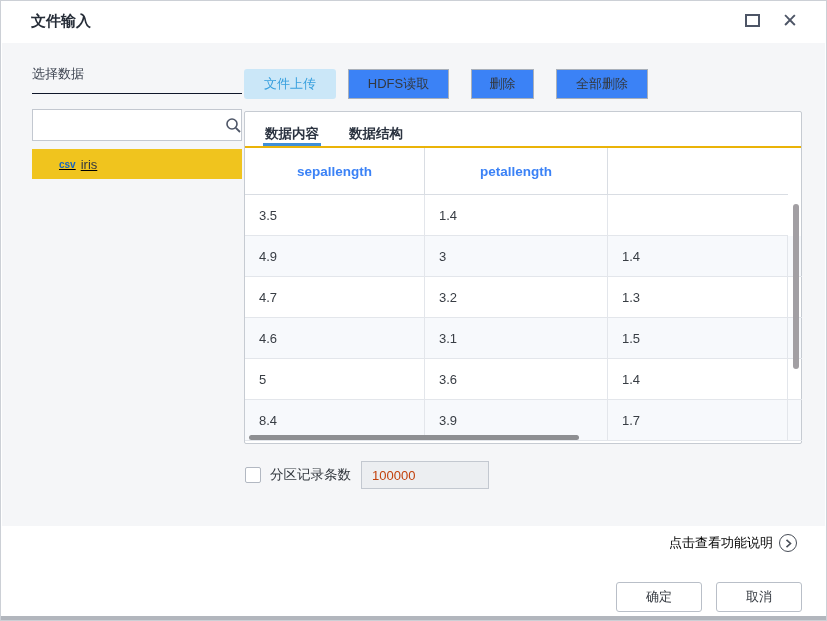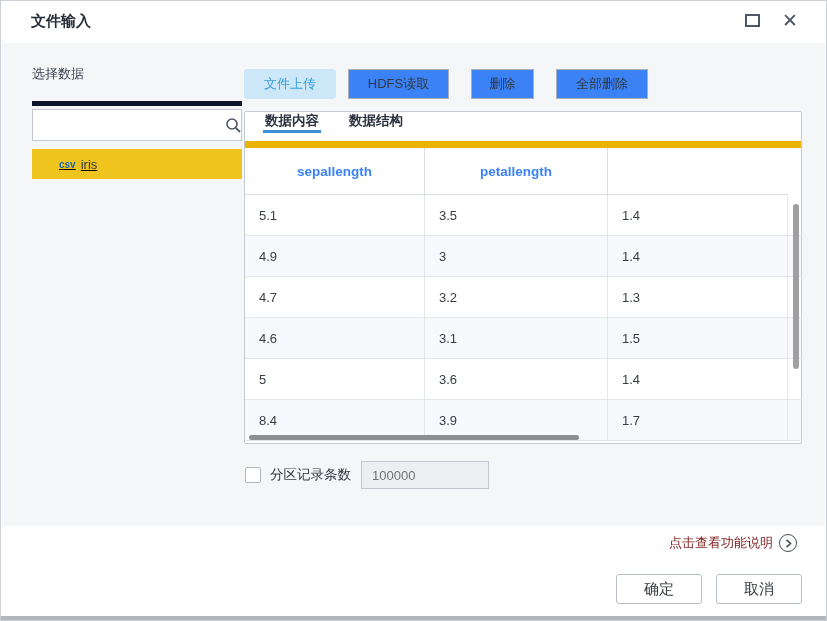--- a/index.html
+++ b/index.html
@@ -17,22 +17,22 @@
   .titlebar { position: absolute; left: 0; top: 0; width: 100%; height: 42px; background: #fff; }
   .title { position: absolute; left: 30px; top: 11px; font-size: 15px; font-weight: bold; color: #262d38; }
   .win-controls { position: absolute; right: 28px; top: 10px; display: flex; align-items: center; gap: 22px; }
   .btn-max { width: 15px; height: 13px; border: 2px solid #4d5566; background: transparent; cursor: pointer; }
   .btn-close { font-size: 19px; line-height: 19px; color: #4d5566; cursor: pointer; font-weight: normal; }
 
   
   .body-area { position: absolute; left: 1px; right: 1px; top: 42px; height: 483px; background: #f5f6f8; }
 
   
-  .sidebar-label { position: absolute; left: 30px; top: 22px; width: 210px; padding-bottom: 18px;
-                   border-bottom: 5px solid #0f172a; font-size: 13px; color: #3c4350; }
+  .sidebar-label { position: absolute; left: 30px; top: 22px; width: 210px; padding-bottom: 10px;
+                   border-bottom: 1px solid #0f172a; font-size: 13px; color: #3c4350; }
   .search-box { position: absolute; left: 30px; top: 66px; width: 210px; height: 32px;
                 background: #fff; border: 1px solid #c3c8d0; display: flex; align-items: center; }
   .search-input { flex: 1; border: none; outline: none; height: 100%; padding: 0 8px; font-size: 13px; background: transparent; }
   .search-icon { width: 30px; display: flex; justify-content: center; align-items: center; cursor: pointer; }
   .dataset-item { position: absolute; left: 30px; top: 106px; width: 210px; height: 30px;
                   background: #f0c41e; display: flex; align-items: center; padding-left: 27px; cursor: pointer; text-decoration: underline; }
   .dataset-prefix { font-size: 10px; font-weight: bold; color: #1565c0; margin-right: 5px; }
   .dataset-name { font-size: 13px; color: #33383f; }
 
   
@@ -40,21 +40,21 @@
   .tb-btn { height: 30px; font-size: 13px; display: flex; align-items: center; justify-content: center; cursor: pointer; }
   .tb-active { width: 92px; background: #cbe7f8; color: #38a0de; border: none; border-radius: 3px; }
   .tb-plain { background: #3b82f6; color: #33383f; border: 1px solid #a9b0ba; }
   .tb-hdfs { width: 101px; margin-left: 12px; }
   .tb-del { width: 63px; margin-left: 22px; }
   .tb-delall { width: 92px; margin-left: 22px; }
 
   
   .panel { position: absolute; left: 242px; top: 68px; width: 558px; height: 333px;
            background: #fff; border: 1px solid #c6cbd2; border-radius: 2px; }
-  .tabbar { height: 36px; border-bottom: 7px solid #eab308; display: flex; align-items: flex-start; padding-left: 18px; }
+  .tabbar { height: 36px; border-bottom: 2px solid #eab308; display: flex; align-items: flex-end; padding-left: 18px; }
   .tab { font-size: 13.5px; font-weight: bold; color: #2b3340; display: flex; align-items: center;
          padding: 0 2px; cursor: pointer; border-bottom: 3px solid transparent; }
   .tab + .tab { margin-left: 26px; }
   .tab.active { border-bottom-color: #3f8fd8; }
 
   .grid-header { display: grid; grid-template-columns: 180px 183px 180px 1fr; height: 47px; }
   .gh-cell { display: flex; align-items: center; justify-content: center; font-size: 13.5px; font-weight: bold;
              color: #3b82f6; border-right: 1px solid #d9dde3; border-bottom: 1px solid #d9dde3; }
   .gh-cell:last-child { border-right: none; }
 
@@ -68,30 +68,30 @@
              background: #8e8f92; border-radius: 3px; cursor: pointer; }
   .vscroll { position: absolute; right: 2px; top: 92px; width: 6px; height: 165px;
              background: #a29fa3; border-radius: 3px; cursor: pointer; }
 
   
   .partition { position: absolute; left: 243px; top: 418px; display: flex; align-items: center; }
   .checkbox { width: 16px; height: 16px; background: #fff; border: 1px solid #b2b8c2; border-radius: 2px;
               margin-right: 9px; cursor: pointer; }
   .partition-label { font-size: 13.5px; color: #33383f; margin-right: 10px; }
   .partition-input { width: 128px; height: 28px; background: #eceef1; border: 1px solid #c3c8d0;
-                     font-size: 13px; color: #737373; padding: 0 10px; outline: none; }
+                     font-size: 13px; color: #c2410c; padding: 0 10px; outline: none; }
 
   
   .footer { position: absolute; left: 1px; right: 1px; top: 525px; height: 91px; background: #fff; }
   .help { position: absolute; right: 28px; top: 8px; display: flex; align-items: center; gap: 6px; cursor: pointer; }
-  .help-text { font-size: 13px; color: #7f1d1d; }
+  .help-text { font-size: 13px; color: #000000; }
   .help-icon { width: 18px; height: 18px; border: 1.6px solid #474d57; border-radius: 50%;
                display: flex; align-items: center; justify-content: center; }
-  .dlg-btn { position: absolute; top: 48px; width: 86px; height: 30px; background: #fff;
-             border: 1px solid #b9bfc8; border-radius: 3px; font-size: 15px; color: #33383f;
+  .dlg-btn { position: absolute; top: 56px; width: 86px; height: 30px; background: #fff;
+             border: 1px solid #b9bfc8; border-radius: 3px; font-size: 13px; color: #33383f;
              font-family: Liberation Sans, sans-serif; cursor: pointer; }
   .btn-ok { left: 614px; }
   .btn-cancel { left: 714px; }
 
   .bottom-band { position: absolute; left: 0; bottom: 0; width: 100%; height: 4px; background: #b2b6bd; }
 </style>
 </head>
 <body>
 
 <div class="window">
@@ -137,21 +137,20 @@
       </div>
 
       <div class="grid-header">
         <div class="gh-cell">sepallength</div>
         <div class="gh-cell">petallength</div>
         <div class="gh-cell"></div>
       </div>
 
       <div class="tbody">
         <div class="grid-row">
-          <div class="gr-cell">5.1</div>
           <div class="gr-cell">3.5</div>
           <div class="gr-cell">1.4</div>
           <div class="gr-cell"></div>
         </div>
         <div class="grid-row">
           <div class="gr-cell">4.9</div>
           <div class="gr-cell">3</div>
           <div class="gr-cell">1.4</div>
           <div class="gr-cell"></div>
         </div>

